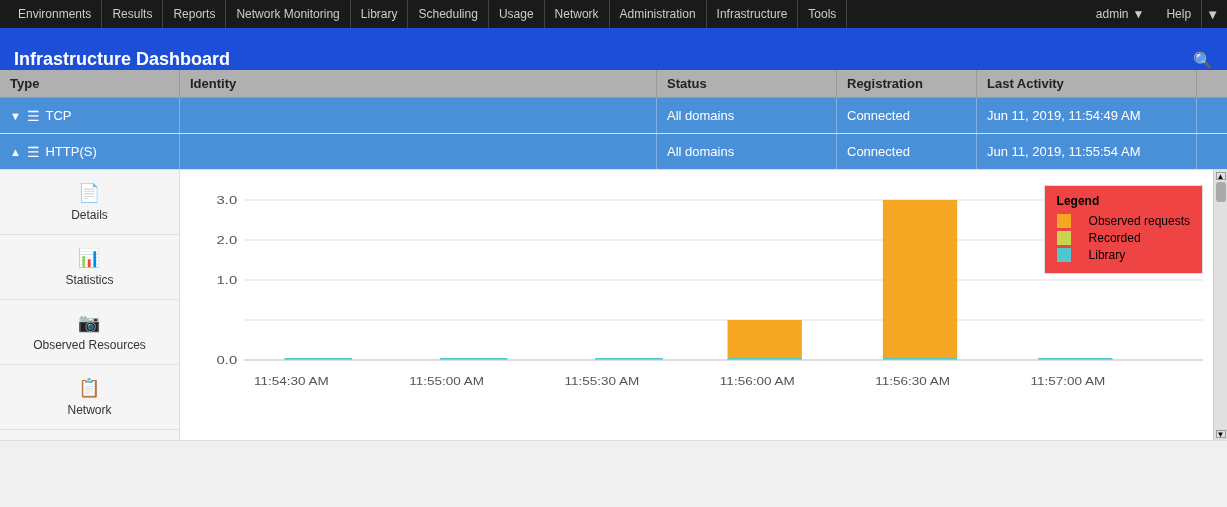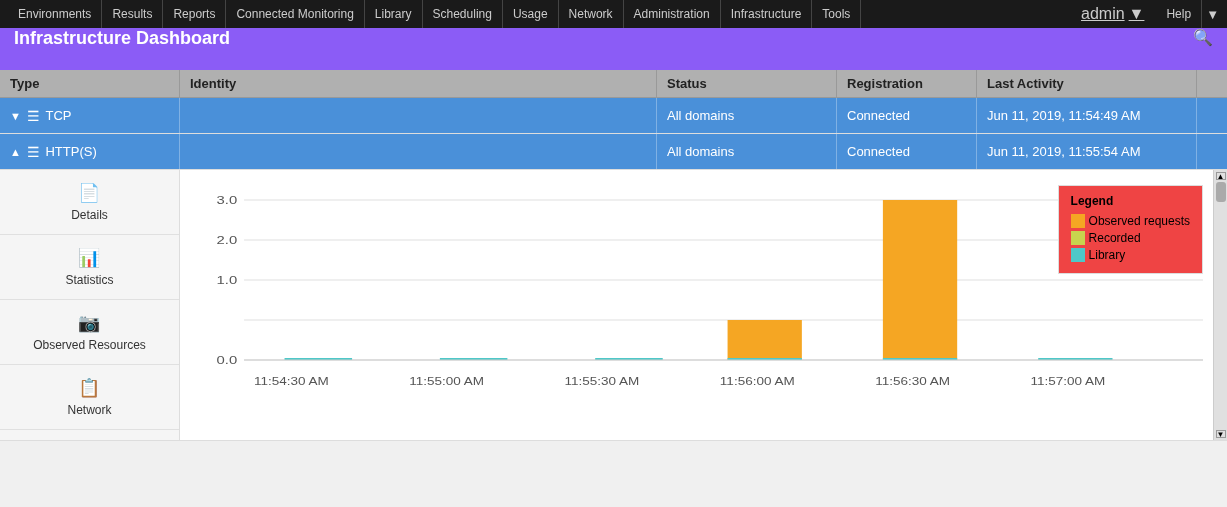--- a/index.html
+++ b/index.html
@@ -23,36 +23,35 @@
       cursor: pointer;
       border-right: 1px solid #444;
       height: 28px;
       display: flex;
       align-items: center;
     }
     .top-nav-item:first-child { border-left: none; }
     .top-nav-right { display: flex; align-items: center; gap: 4px; }
     .top-nav-admin {
       color: #ccc;
-      font-size: 16px;
+      font-size: 12px;
       padding: 0 8px;
       cursor: pointer;
       display: flex;
       align-items: center;
       gap: 4px;
-      text-decoration: underline;
     }
 
     
     .header-bar {
-      background: #8b5cf6;
+      background: #1d4ed8;
       color: #fff;
       height: 42px;
       display: flex;
-      align-items: flex-start;
+      align-items: flex-end;
       justify-content: space-between;
       padding: 0 14px;
     }
     .header-bar h1 { font-size: 18px; font-weight: bold; }
     .search-icon-btn {
       color: #fff;
       cursor: pointer;
       font-size: 16px;
     }
 
@@ -164,21 +163,21 @@
     .legend-box {
       position: absolute;
       top: 5px;
       right: 10px;
       background: #ef4444;
       border: 1px solid #ddd;
       padding: 8px 12px;
       font-size: 12px;
     }
     .legend-title { font-weight: bold; margin-bottom: 6px; }
-    .legend-item { display: flex; align-items: center; gap: 4px; margin-bottom: 3px; }
+    .legend-item { display: flex; align-items: center; gap: 18px; margin-bottom: 3px; }
     .legend-color { width: 14px; height: 14px; border: none; }
 
     
     .scroll-indicator {
       width: 14px;
       background: #e0e0e0;
       border-left: 1px solid #ccc;
       display: flex;
       flex-direction: column;
       align-items: center;
@@ -193,21 +192,21 @@
     }
   </style>
 </head>
 <body>
 
 <div class="top-nav">
   <div class="top-nav-left">
     <div class="top-nav-item">Environments</div>
     <div class="top-nav-item">Results</div>
     <div class="top-nav-item">Reports</div>
-    <div class="top-nav-item">Connected Monitoring</div>
+    <div class="top-nav-item">Network Monitoring</div>
     <div class="top-nav-item">Library</div>
     <div class="top-nav-item">Scheduling</div>
     <div class="top-nav-item">Usage</div>
     <div class="top-nav-item">Network</div>
     <div class="top-nav-item">Administration</div>
     <div class="top-nav-item">Infrastructure</div>
     <div class="top-nav-item">Tools</div>
   </div>
   <div class="top-nav-right">
     <div class="top-nav-admin">

